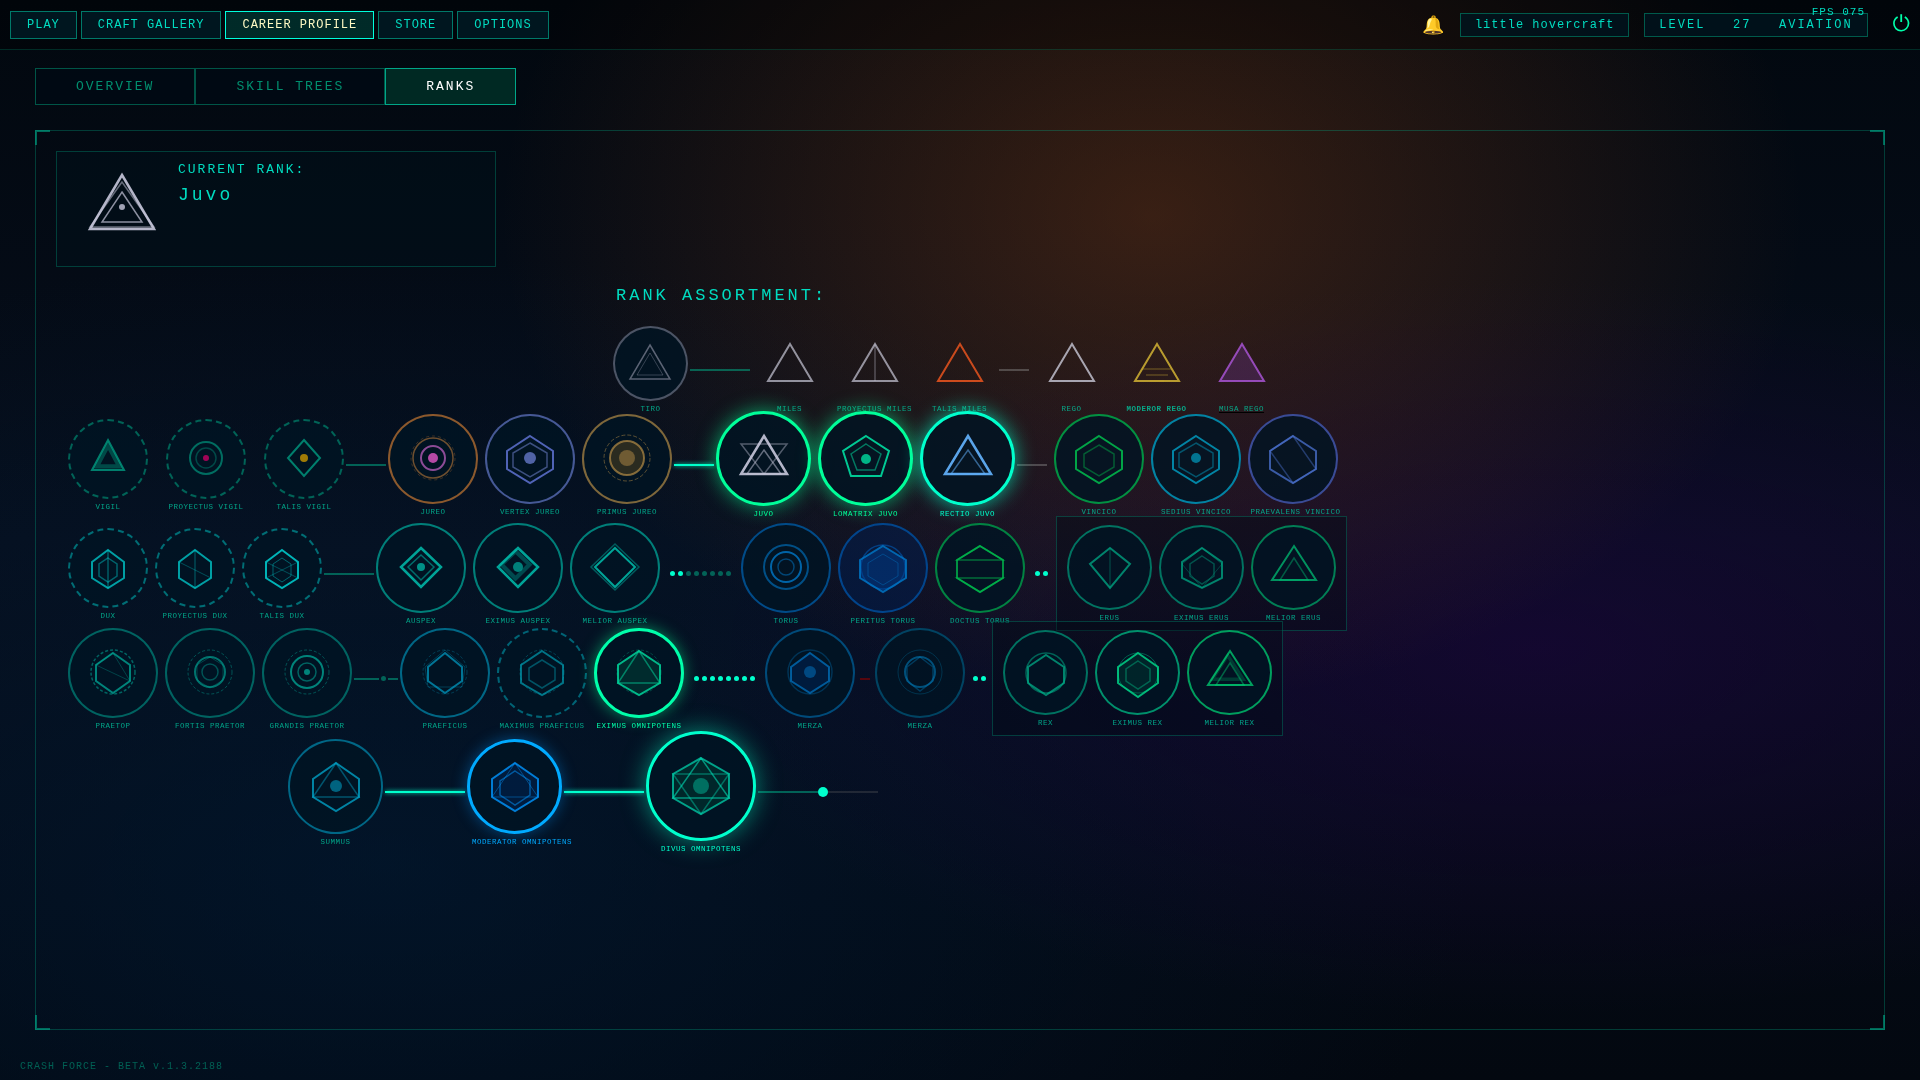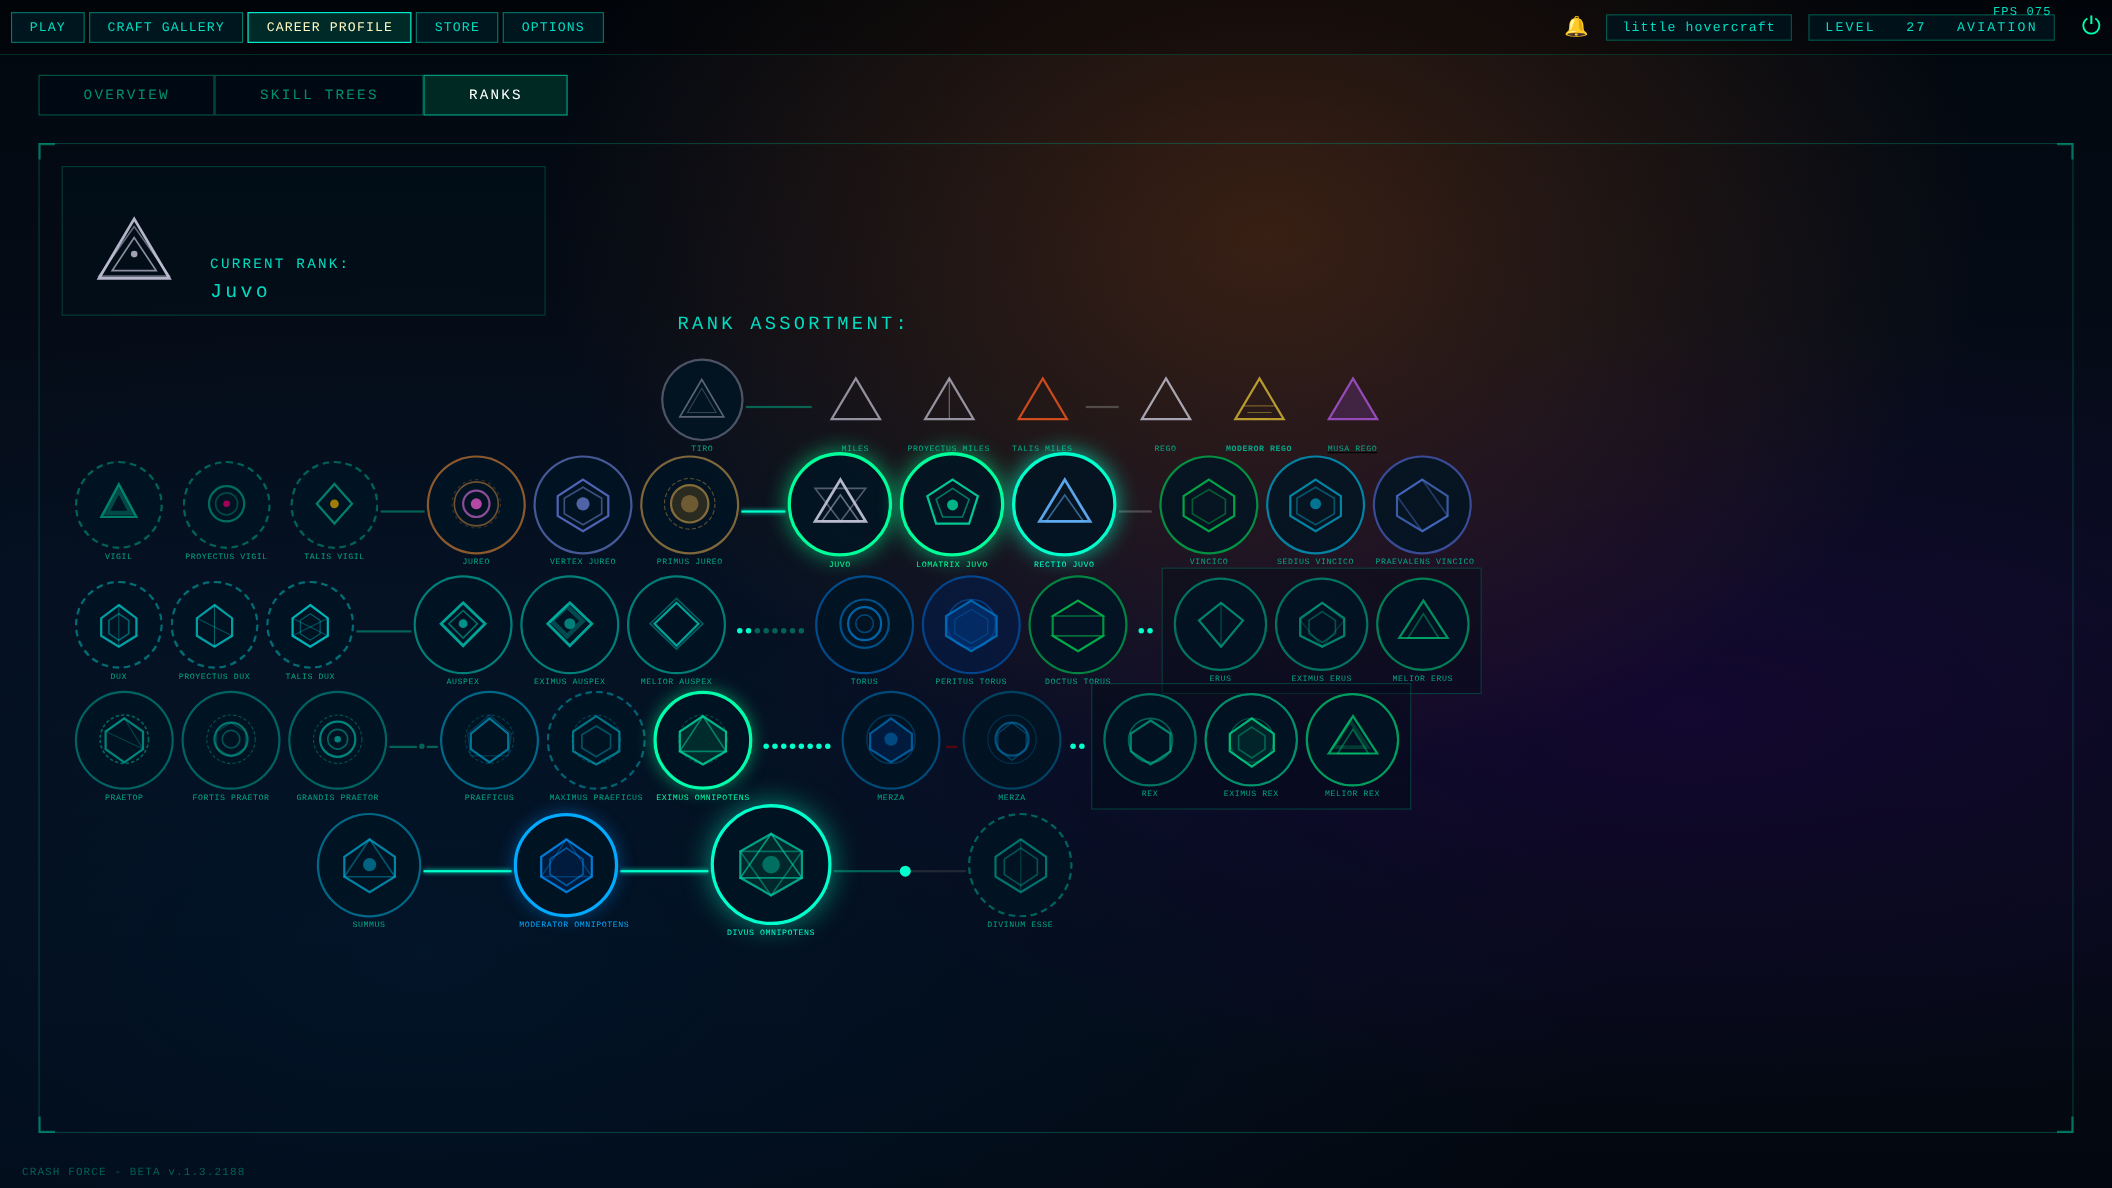--- a/index.html
+++ b/index.html
@@ -138,26 +138,26 @@
       bottom: 50px;
       border: 1px solid rgba(0,180,140,0.3);
     }
 
     
     .current-rank-section {
       position: absolute;
       top: 20px;
       left: 20px;
       width: 440px;
-      height: 136px;
+      height: 116px;
       border: 1px solid rgba(0,180,140,0.3);
       background: rgba(0,15,25,0.5);
       display: flex;
-      align-items: flex-end;
-      gap: 24px;
+      align-items: flex-start;
+      gap: 11px;
       padding: 10px 20px;
     }
 
     .rank-icon-large {
       width: 90px;
       height: 90px;
       display: flex;
       align-items: center;
       justify-content: center;
     }
@@ -316,21 +316,21 @@
       </svg>
     </div>
     <div>
       <div class="rank-text">CURRENT RANK:</div>
       <div class="rank-name">Juvo</div>
     </div>
   </div>
 
   <div style="position:absolute; top:155px; left:580px; color:#00dcc0; font-size:17px; letter-spacing:3px;">RANK ASSORTMENT:</div>
 
-  <div style="position:absolute; top:195px; left:563px; display:flex; align-items:flex-end; gap:0;">
+  <div style="position:absolute; top:195px; left:575px; display:flex; align-items:flex-end; gap:0;">
 
     <div class="circle-item">
       <div class="circ" style="width:75px;height:75px; border-color:rgba(150,150,170,0.5);">
         <svg width="45" height="45" viewBox="0 0 45 45">
           <polygon points="22,4 42,38 2,38" fill="none" stroke="rgba(180,180,200,0.5)" stroke-width="1.5"></polygon>
           <polygon points="22,12 35,34 9,34" fill="none" stroke="rgba(180,180,200,0.3)" stroke-width="1"></polygon>
         </svg>
       </div>
       <div class="circ-label">TIRO</div>
     </div>
@@ -865,27 +865,17 @@
           <circle cx="34" cy="34" r="8" fill="rgba(0,220,180,0.4)"></circle>
         </svg>
       </div>
       <div class="circ-label" style="color:#00ffcc;">DIVUS OMNIPOTENS</div>
     </div>
 
     <div class="h-line" style="width:60px;"></div>
     <div class="dot bright" style="width:10px; height:10px; border-radius:50%; background:#00ffcc;"></div>
     <div class="h-line" style="width:50px; background:rgba(100,100,100,0.3);"></div>
 
-    <div class="circle-item">
-      <div class="circ" style="width:95px;height:95px; border:2px dashed rgba(0,180,160,0.5);">
-        <svg width="58" height="58" viewBox="0 0 58 58">
-          <polygon points="29,6 52,22 52,40 29,54 6,40 6,22" fill="none" stroke="rgba(0,180,160,0.6)" stroke-width="2"></polygon>
-          <polygon points="29,14 44,24 44,38 29,48 14,38 14,24" fill="none" stroke="rgba(0,180,160,0.4)" stroke-width="1.5"></polygon>
-          <polygon points="29,6 29,54" fill="none" stroke="rgba(0,180,160,0.3)" stroke-width="1"></polygon>
-        </svg>
-      </div>
-      <div class="circ-label">DIVINUM ESSE</div>
-    </div>
   </div>
 
 </div>
 
 <div class="version-text">CRASH FORCE - BETA v.1.3.2188</div>
 
 </body></html>

